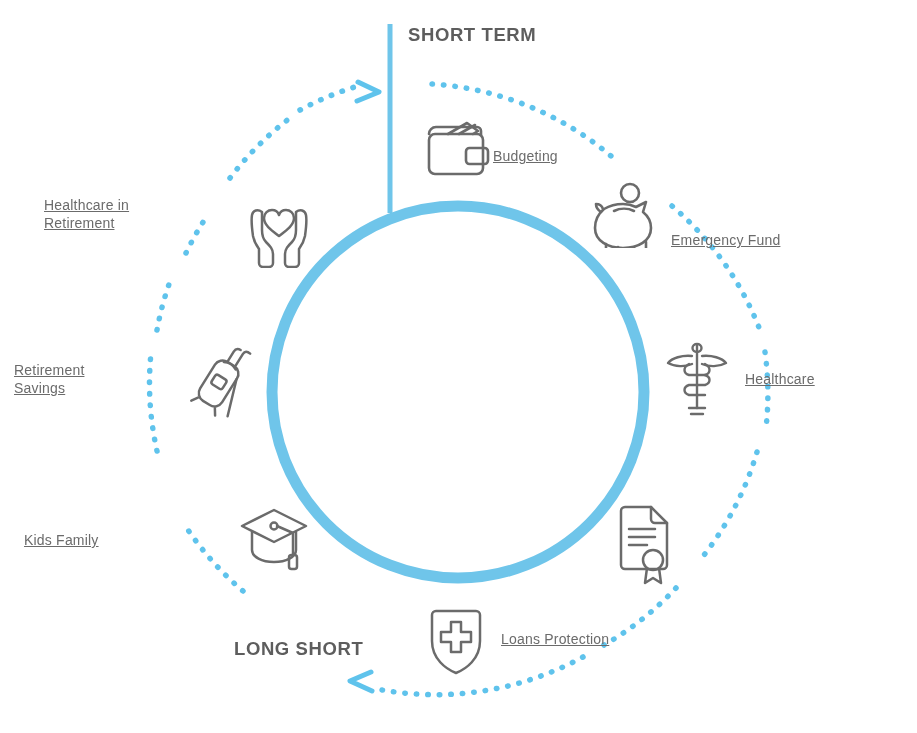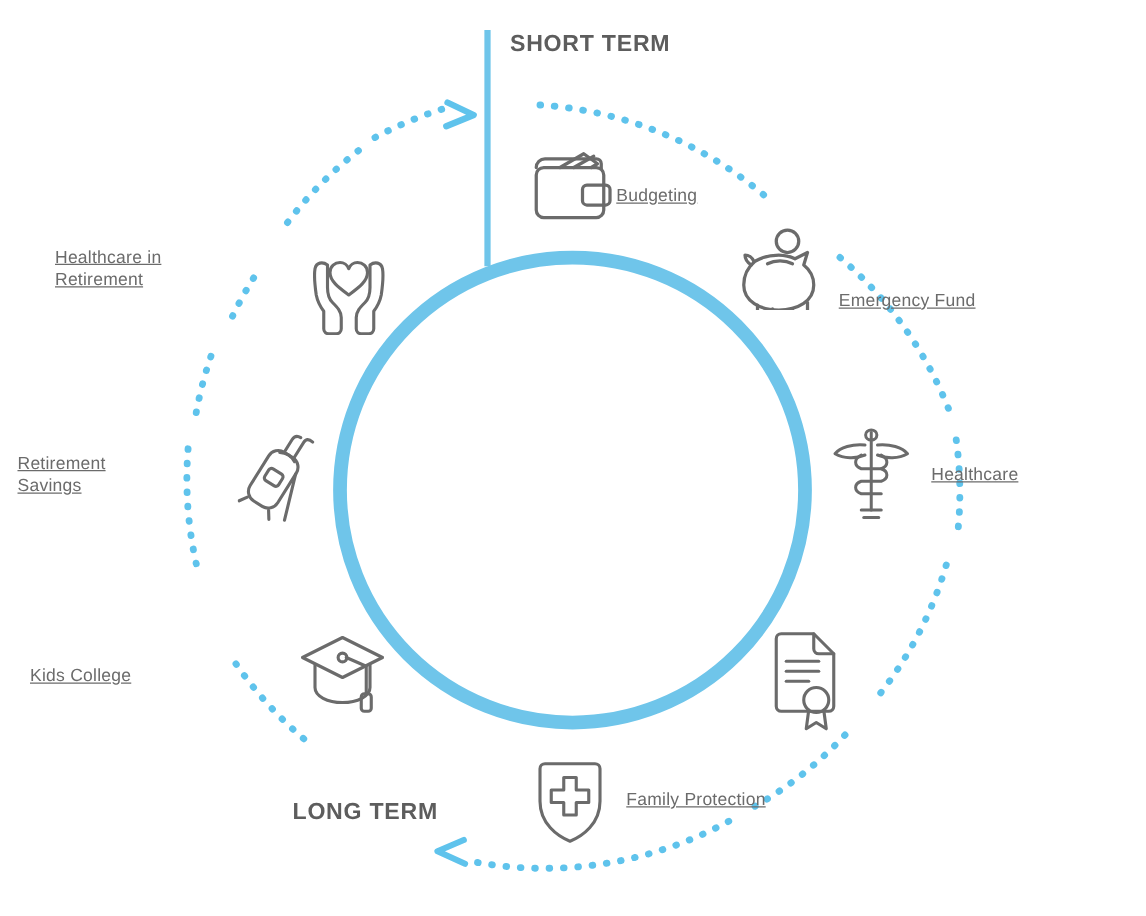--- a/index.html
+++ b/index.html
@@ -83,21 +83,21 @@
     </g>
 
     <g>
       <polyline points="371,672 350,681 372,691" fill="none" stroke="#5FC3EC" stroke-width="5" stroke-linecap="round" stroke-linejoin="round"></polyline>
     </g>
 
   </svg>
 
   <div class="phase" style="left:408px; top:24px;">SHORT TERM</div>
 
-  <div class="phase" style="left:234px; top:638px;">LONG TERM</div>
+  <div class="phase" style="left:234px; top:638px;">LONG SHORT</div>
 
   <div class="icon" style="left:423px; top:118px;">
     <svg width="68" height="62" viewBox="0 0 68 62">
       <g fill="none" stroke="#6B6B6B" stroke-width="2.6" stroke-linecap="round" stroke-linejoin="round">
         <path d="M6 16 a7 7 0 0 1 7-7 h41 a4 4 0 0 1 4 4 v4"></path>
         <rect x="6" y="16" width="54" height="40" rx="6"></rect>
         <path d="M25 16 L44 5 L55 13 L50 16"></path>
         <path d="M36 16 L52 7"></path>
         <rect x="43" y="30" width="22" height="16" rx="3.5"></rect>
       </g>
@@ -205,23 +205,23 @@
     </svg>
   </div>
 
   <div class="label left-align" style="left:493px; top:147px;">Budgeting</div>
 
   <div class="label left-align" style="left:671px; top:207px;margin-top:24px;">Emergency Fund</div>
 
   <div class="label left-align" style="left:745px; top:370px;">Healthcare</div>
 
 
-  <div class="label left-align" style="left:501px; top:630px;">Family Protection</div>
-
-  <div class="label right-align" style="left:24px; top:531px; width:195px;">Kids College</div>
+  <div class="label left-align" style="left:501px; top:630px;">Loans Protection</div>
+
+  <div class="label right-align" style="left:24px; top:531px; width:195px;">Kids Family</div>
 
   <div class="label right-align" style="left:14px; top:361px; width:155px;">Retirement
 Savings</div>
 
   <div class="label right-align" style="left:44px; top:196px; width:178px;">Healthcare in
 Retirement</div>
 
 </div>
 
 </body></html>

